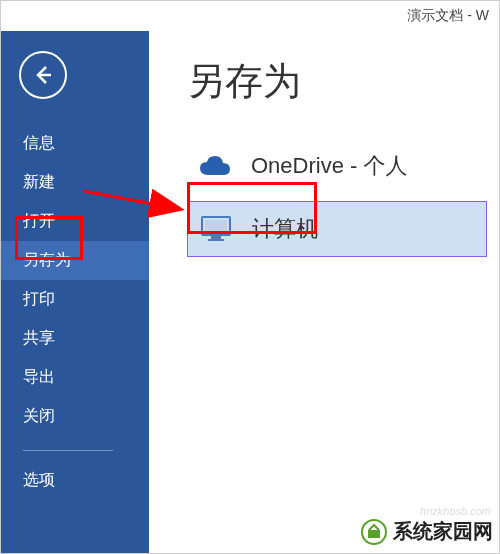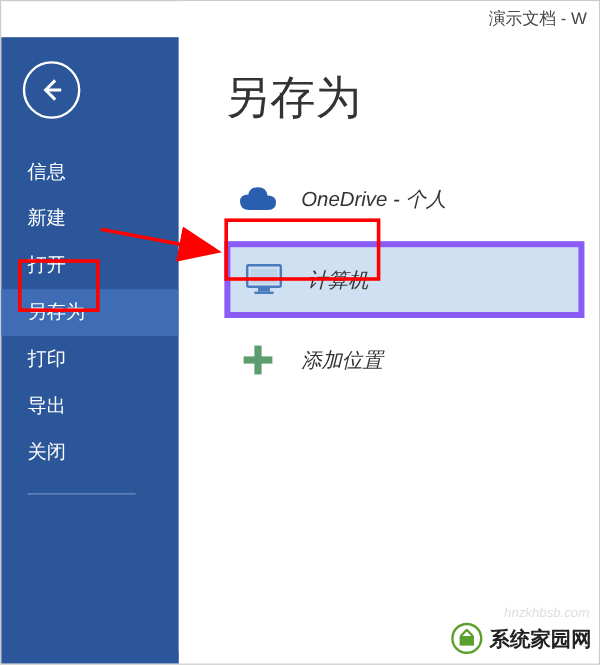--- a/index.html
+++ b/index.html
@@ -9,50 +9,52 @@
     .back-btn svg { width: 24px; height: 24px; }
     .sidebar-items { }
     .sidebar-item { padding: 9px 0 9px 22px; font-size: 16px; color: #fff; cursor: pointer; }
     .sidebar-item.selected { background: #3e6db5; }
     .sidebar-divider { border: none; border-top: 1px solid rgba(255,255,255,0.35); margin: 14px 0 10px 22px; width: 90px; }
     .main { position: absolute; left: 148px; top: 0; right: 0; height: 542px; background: #fff; }
     .doc-title { position: absolute; top: 6px; right: 10px; font-size: 14px; color: #444; }
     .page-title { font-size: 38px; color: #333; margin: 55px 0 32px 38px; font-weight: 300; }
     .locations { margin-left: 38px; }
     .location-item { display: flex; align-items: center; padding: 12px 10px; margin-bottom: 8px; cursor: pointer; width: 300px; }
-    .location-item.highlight { background: #cfe0f2; border: 5px solid #8b5cf6; }
+    .location-item.highlight { background: #cfe0f2; border: 1px solid #8b5cf6; }
     .location-icon { width: 36px; height: 30px; display: flex; align-items: center; justify-content: center; margin-right: 18px; }
-    .location-label { font-size: 17px; color: #333; font-style: italic; }
+    .location-label { font-size: 22px; color: #333; }
     .red-box-1 { position: absolute; left: 14px; top: 215px; width: 68px; height: 44px; border: 3px solid #f00; z-index: 10; pointer-events: none; }
     .red-box-2 { position: absolute; left: 186px; top: 181px; width: 130px; height: 52px; border: 3px solid #f00; z-index: 10; pointer-events: none; }
     .arrow { position: absolute; left: 78px; top: 180px; z-index: 9; pointer-events: none; }
     .watermark { position: absolute; right: 6px; bottom: 8px; display: flex; align-items: center; gap: 6px; }
     .watermark-circle { width: 26px; height: 26px; border-radius: 50%; background: #fff; border: 2px solid #5aa02c; display: flex; align-items: center; justify-content: center; }
-    .watermark-text { font-size: 17px; font-weight: bold; color: #222; }
+    .watermark-text { font-size: 20px; font-weight: bold; color: #222; }
     .watermark-url { position: absolute; right: 8px; bottom: 36px; font-size: 11px; color: #ddd; font-style: italic; }
   </style>
 </head>
 <body>
 
 <div class="sidebar">
   <div class="back-btn">
     <svg viewBox="0 0 24 24">
         <path d="M15 4 L7 12 L15 20" stroke="#fff" stroke-width="2.5" fill="none"></path>
         <path d="M7 12 H20" stroke="#fff" stroke-width="2.5"></path>
       </svg>
   </div>
   <div class="sidebar-items">
     <div class="sidebar-item"><span>信息</span></div>
     <div class="sidebar-item"><span>新建</span></div>
     <div class="sidebar-item"><span>打开</span></div>
     <div class="sidebar-item selected"><span>另存为</span></div>
     <div class="sidebar-item"><span>打印</span></div>
+    <div class="sidebar-item"><span>共享</span></div>
     <div class="sidebar-item"><span>导出</span></div>
     <div class="sidebar-item"><span>关闭</span></div>
     <hr class="sidebar-divider">
+    <div class="sidebar-item"><span>选项</span></div>
   </div>
 </div>
 
 <div class="main">
   <div class="doc-title">演示文档 - W</div>
   <h1 class="page-title">另存为</h1>
 
   <div class="locations">
     <div class="location-item">
       <span class="location-icon">
@@ -68,29 +70,20 @@
         <svg width="34" height="28" viewBox="0 0 34 28">
             <rect x="3" y="2" width="28" height="18" rx="1" fill="none" stroke="#4a7bbf" stroke-width="2"></rect>
             <rect x="6" y="5" width="22" height="12" fill="#bcd3ec"></rect>
             <rect x="12" y="21" width="10" height="3" fill="#4a7bbf"></rect>
             <rect x="9" y="24" width="16" height="2" fill="#4a7bbf"></rect>
           </svg>
       </span>
       <span class="location-label">计算机</span>
     </div>
 
-    <div class="location-item">
-      <span class="location-icon">
-        <svg width="28" height="28" viewBox="0 0 28 28">
-            <rect x="11" y="2" width="6" height="24" fill="#5a9e6f"></rect>
-            <rect x="2" y="11" width="24" height="6" fill="#5a9e6f"></rect>
-          </svg>
-      </span>
-      <span class="location-label">添加位置</span>
-    </div>
   </div>
 </div>
 
 <div class="red-box-1"></div>
 <div class="red-box-2"></div>
 <svg class="arrow" width="120" height="60">
   <defs>
       <marker id="ah" markerWidth="12" markerHeight="10" refX="10" refY="5" orient="auto">
         <path d="M0,0 L12,5 L0,10 Z" fill="#f00"></path>
       </marker>

